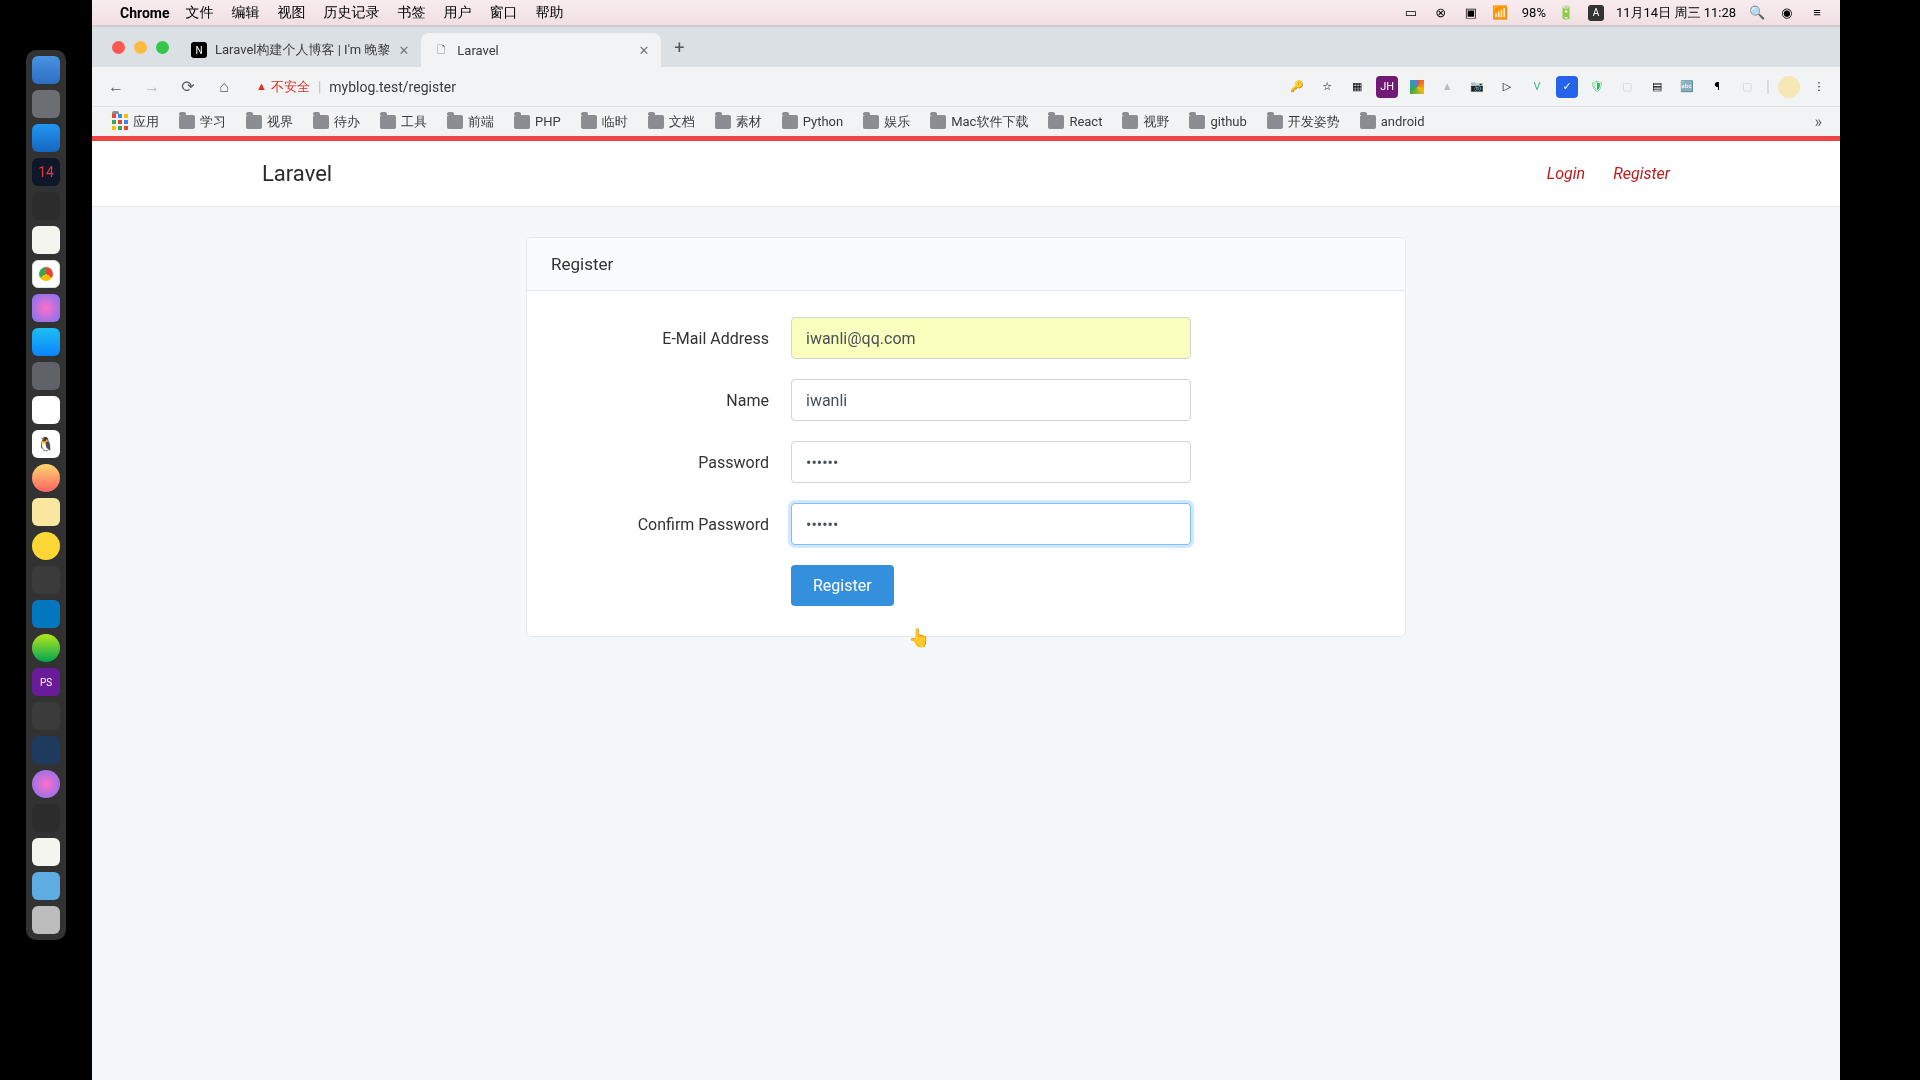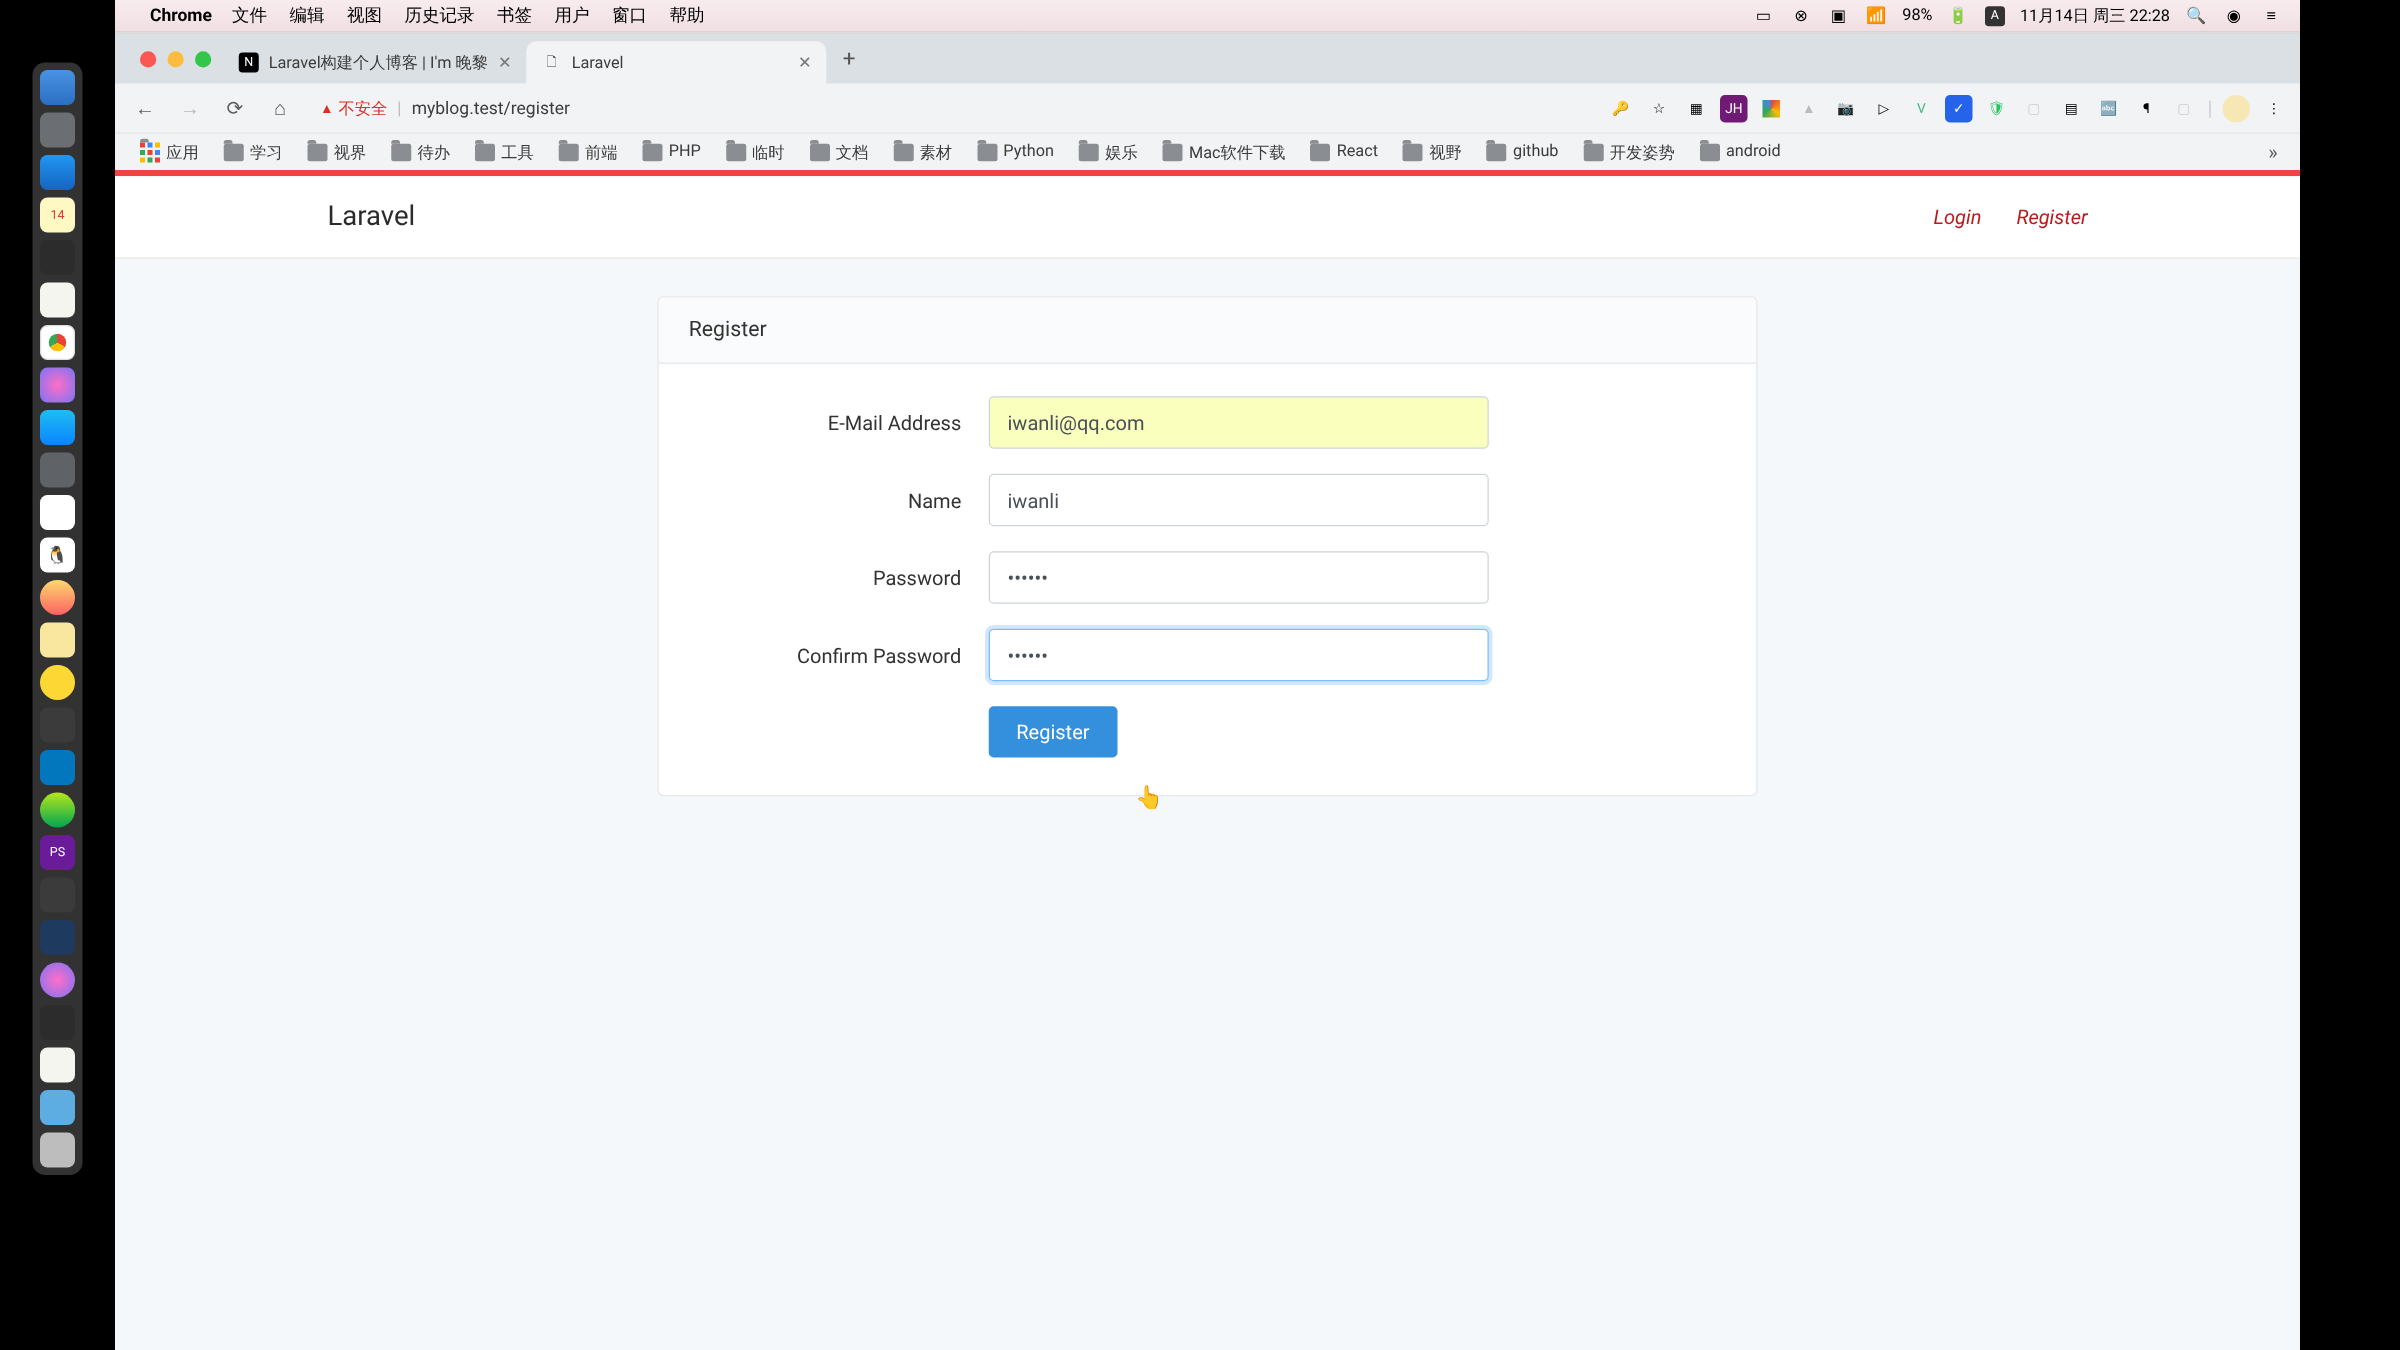--- a/index.html
+++ b/index.html
@@ -70,21 +70,21 @@
 .cursor { position:absolute; left:908px; top:627px; font-size:18px; pointer-events:none; }
 </style>
 </head>
 <body>
 
 <div class="dock">
   <div class="dock-wrap">
     <div class="dock-item" style="background:linear-gradient(#4a92e3,#2b6fc2)"></div>
     <div class="dock-item" style="background:#6b6e73"></div>
     <div class="dock-item" style="background:linear-gradient(#2196f3,#1565c0)"></div>
-    <div class="dock-item" style="background:#fef9c3;color:#e53935;font-size:10px">14</div>
+    <div class="dock-item" style="background:#0f172a;color:#e53935;font-size:14px">14</div>
     <div class="dock-item" style="background:#2c2c2c"></div>
     <div class="dock-item" style="background:#f5f5f0"></div>
     <div class="dock-item" style="background:#fff;border:1px solid #ddd">
         <div style="width:14px;height:14px;border-radius:50%;background:conic-gradient(#ea4335 0 120deg,#fbbc04 120deg 240deg,#34a853 240deg)"></div>
       </div>
     <div class="dock-item" style="background:radial-gradient(#ff6ec7,#7873f5)"></div>
     <div class="dock-item" style="background:linear-gradient(#1fbef1,#0a84ff)"></div>
     <div class="dock-item" style="background:#5f6368"></div>
     <div class="dock-item" style="background:#fff"></div>
     <div class="dock-item" style="background:#fff">🐧</div>
@@ -119,21 +119,21 @@
     <span class="mi">窗口</span>
     <span class="mi">帮助</span>
     <div class="right">
       <span class="ricon">▭</span>
       <span class="ricon">⊗</span>
       <span class="ricon">▣</span>
       <span class="ricon">📶</span>
       <span>98%</span>
       <span class="ricon">🔋</span>
       <span class="ricon" style="background:#333;color:#fff;border-radius:3px;font-size:10px;width:16px;height:16px">A</span>
-      <span>11月14日 周三 22:28</span>
+      <span>11月14日 周三 11:28</span>
       <span class="ricon">🔍</span>
       <span class="ricon">◉</span>
       <span class="ricon">≡</span>
     </div>
   </div>
 
   <div class="chrome">
     <div class="tabbar">
       <div class="traffic">
         <div class="tl r"></div>

